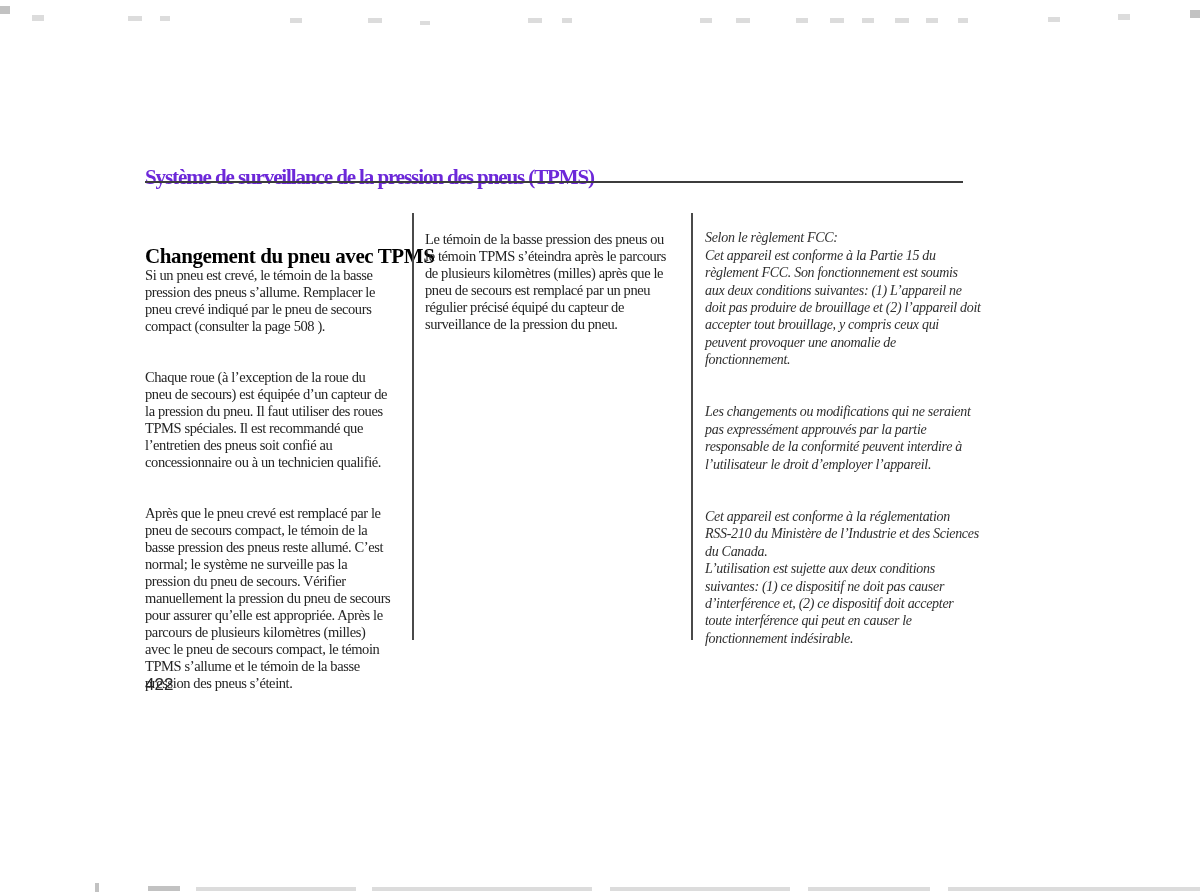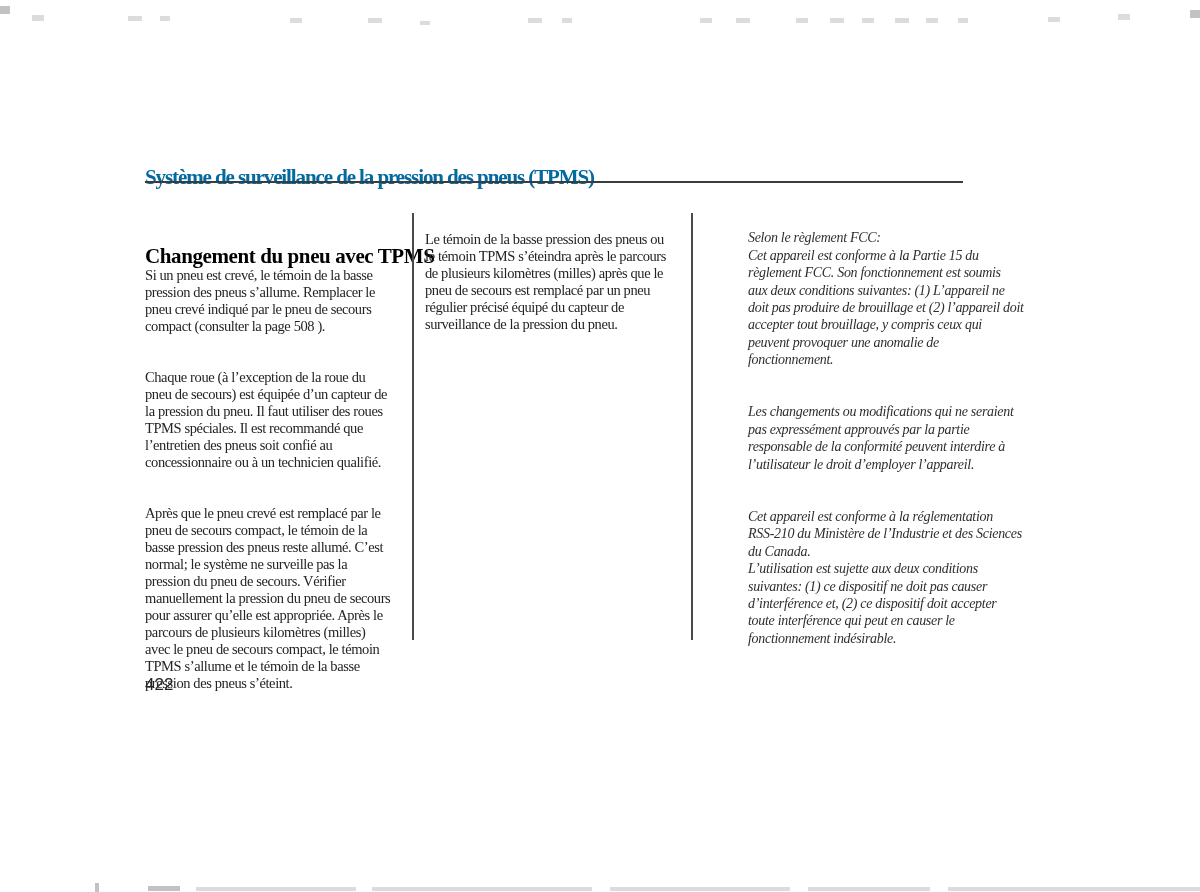--- a/index.html
+++ b/index.html
@@ -3,40 +3,39 @@
 <meta charset="utf-8">
 <style>
   html,body{margin:0;padding:0;}
   body{
     width:1200px;height:892px;position:relative;background:#ffffff;
     font-family:"Liberation Serif", serif;color:#242424;overflow:hidden;
   }
   .page-title{
     position:absolute;left:145px;top:152px;
     font-family:"Liberation Serif", serif;font-weight:bold;
-    font-size:21px;line-height:22px;letter-spacing:-1.1px;color:#0369a1;
+    font-size:21px;line-height:22px;letter-spacing:-1.1px;color:#6d28d9;
     white-space:nowrap;
   }
   .title-rule{
     position:absolute;left:145px;top:181px;width:818px;height:2px;
     background:#3c3c3c;
   }
   .col{
     position:absolute;top:214px;
     font-size:14.5px;line-height:17px;letter-spacing:-0.4px;color:#242424;
     white-space:pre-line;
   }
   .col p{margin:0 16px 17px 0;}
   .col-1{left:145px;}
   .col-2{left:425px;}
   .col-3{
     left:705px;top:212px;
     font-style:italic;font-size:14px;line-height:17.4px;letter-spacing:-0.3px;
     color:#2e2e2e;
-    margin-left:43px;
   }
   .col-3 p{margin:0 0 17.4px 0;}
   .col-heading{
     font-weight:bold;font-size:21px;letter-spacing:-0.4px;color:#000000;
   }
   .vline{
     position:absolute;top:213px;height:427px;width:2px;background:#4a4a4a;
   }
   .vline-1{left:412px;}
   .vline-2{left:691px;}

